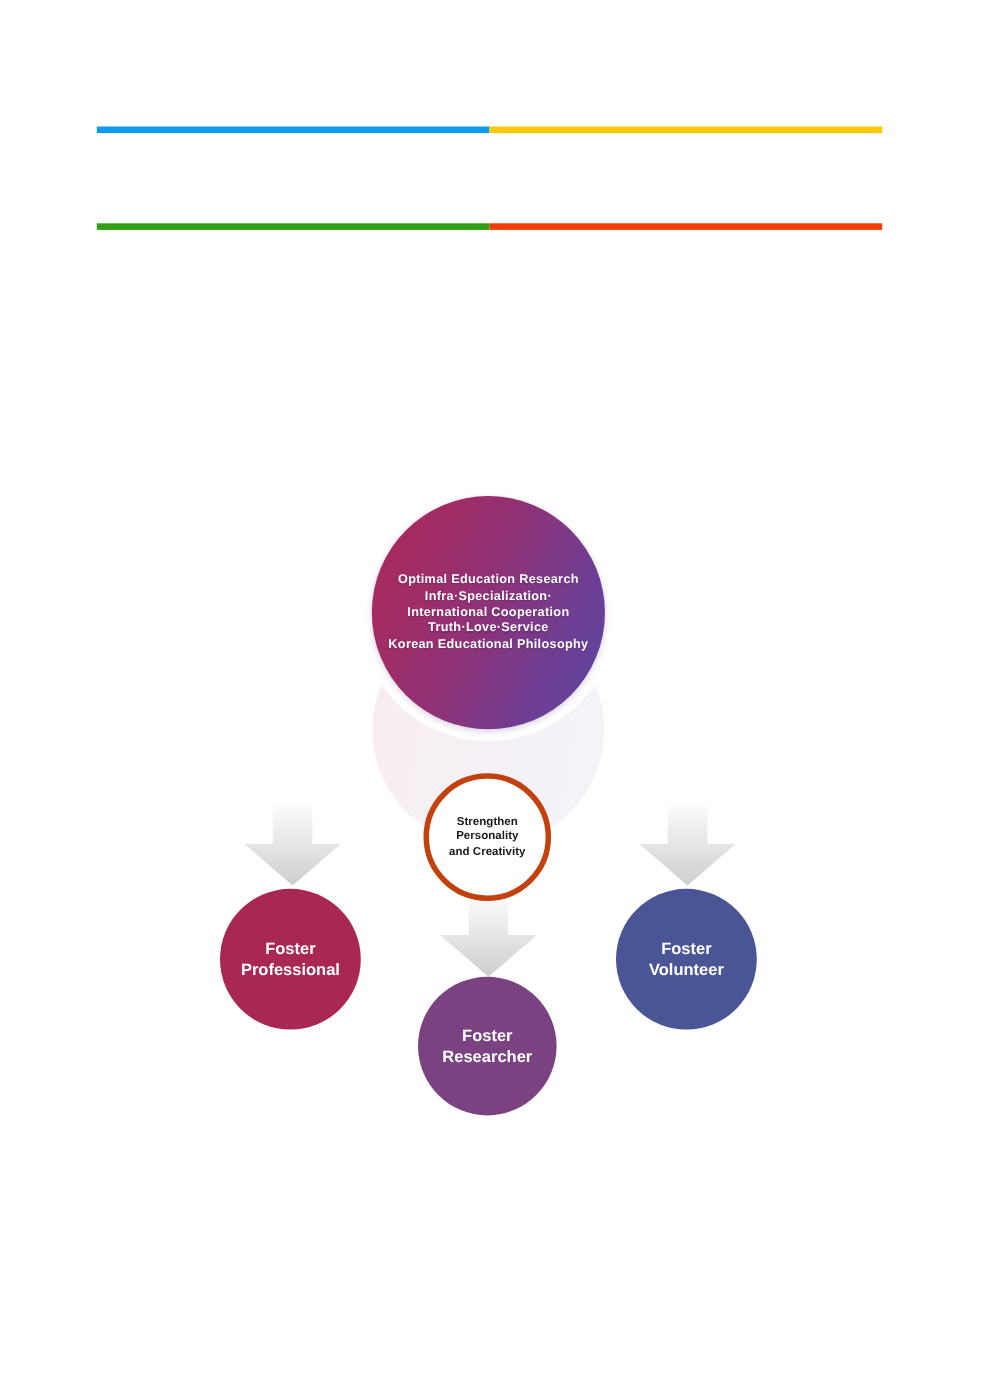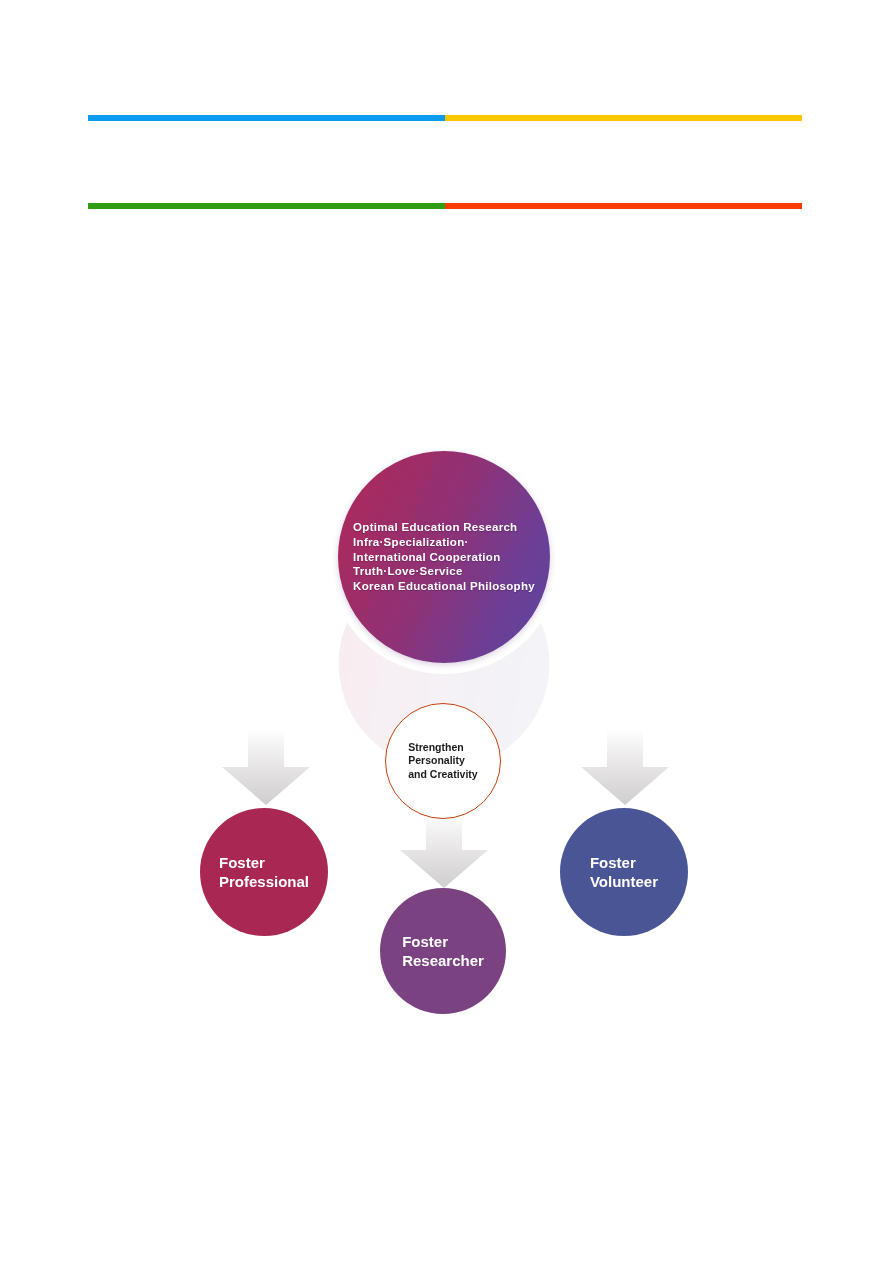--- a/index.html
+++ b/index.html
@@ -34,21 +34,21 @@
     width: 893px;
     height: 1263px;
   }
 
   .circle {
     position: absolute;
     border-radius: 50%;
     display: flex;
     align-items: center;
     justify-content: center;
-    text-align: left;
+    text-align: center;
     box-sizing: border-box;
   }
 
   .circle .lines {
     line-height: 1.28;
     white-space: pre-line;
   }
 
   
   #hub {
@@ -99,21 +99,21 @@
   #sat-left {
     left: 205px; top: 600px; width: 120px; height: 120px;
     border: 1px solid #b9868f;
   }
   #sat-right {
     left: 566px; top: 597px; width: 120px; height: 120px;
     border: 1.4px solid #2c3f76;
   }
   #sat-mid {
     left: 385px; top: 703px; width: 116px; height: 116px;
-    border: 1px solid #c2410c;
+    border: 5px solid #c2410c;
   }
 
   
   .outcome {
     color: #ffffff;
     font-size: 15px;
     font-weight: bold;
   }
   #out-left   { left: 200px; top: 808px; width: 128px; height: 128px; background: #a82753; }
   #out-mid    { left: 380px; top: 888px; width: 126px; height: 126px; background: #7a4280; }

